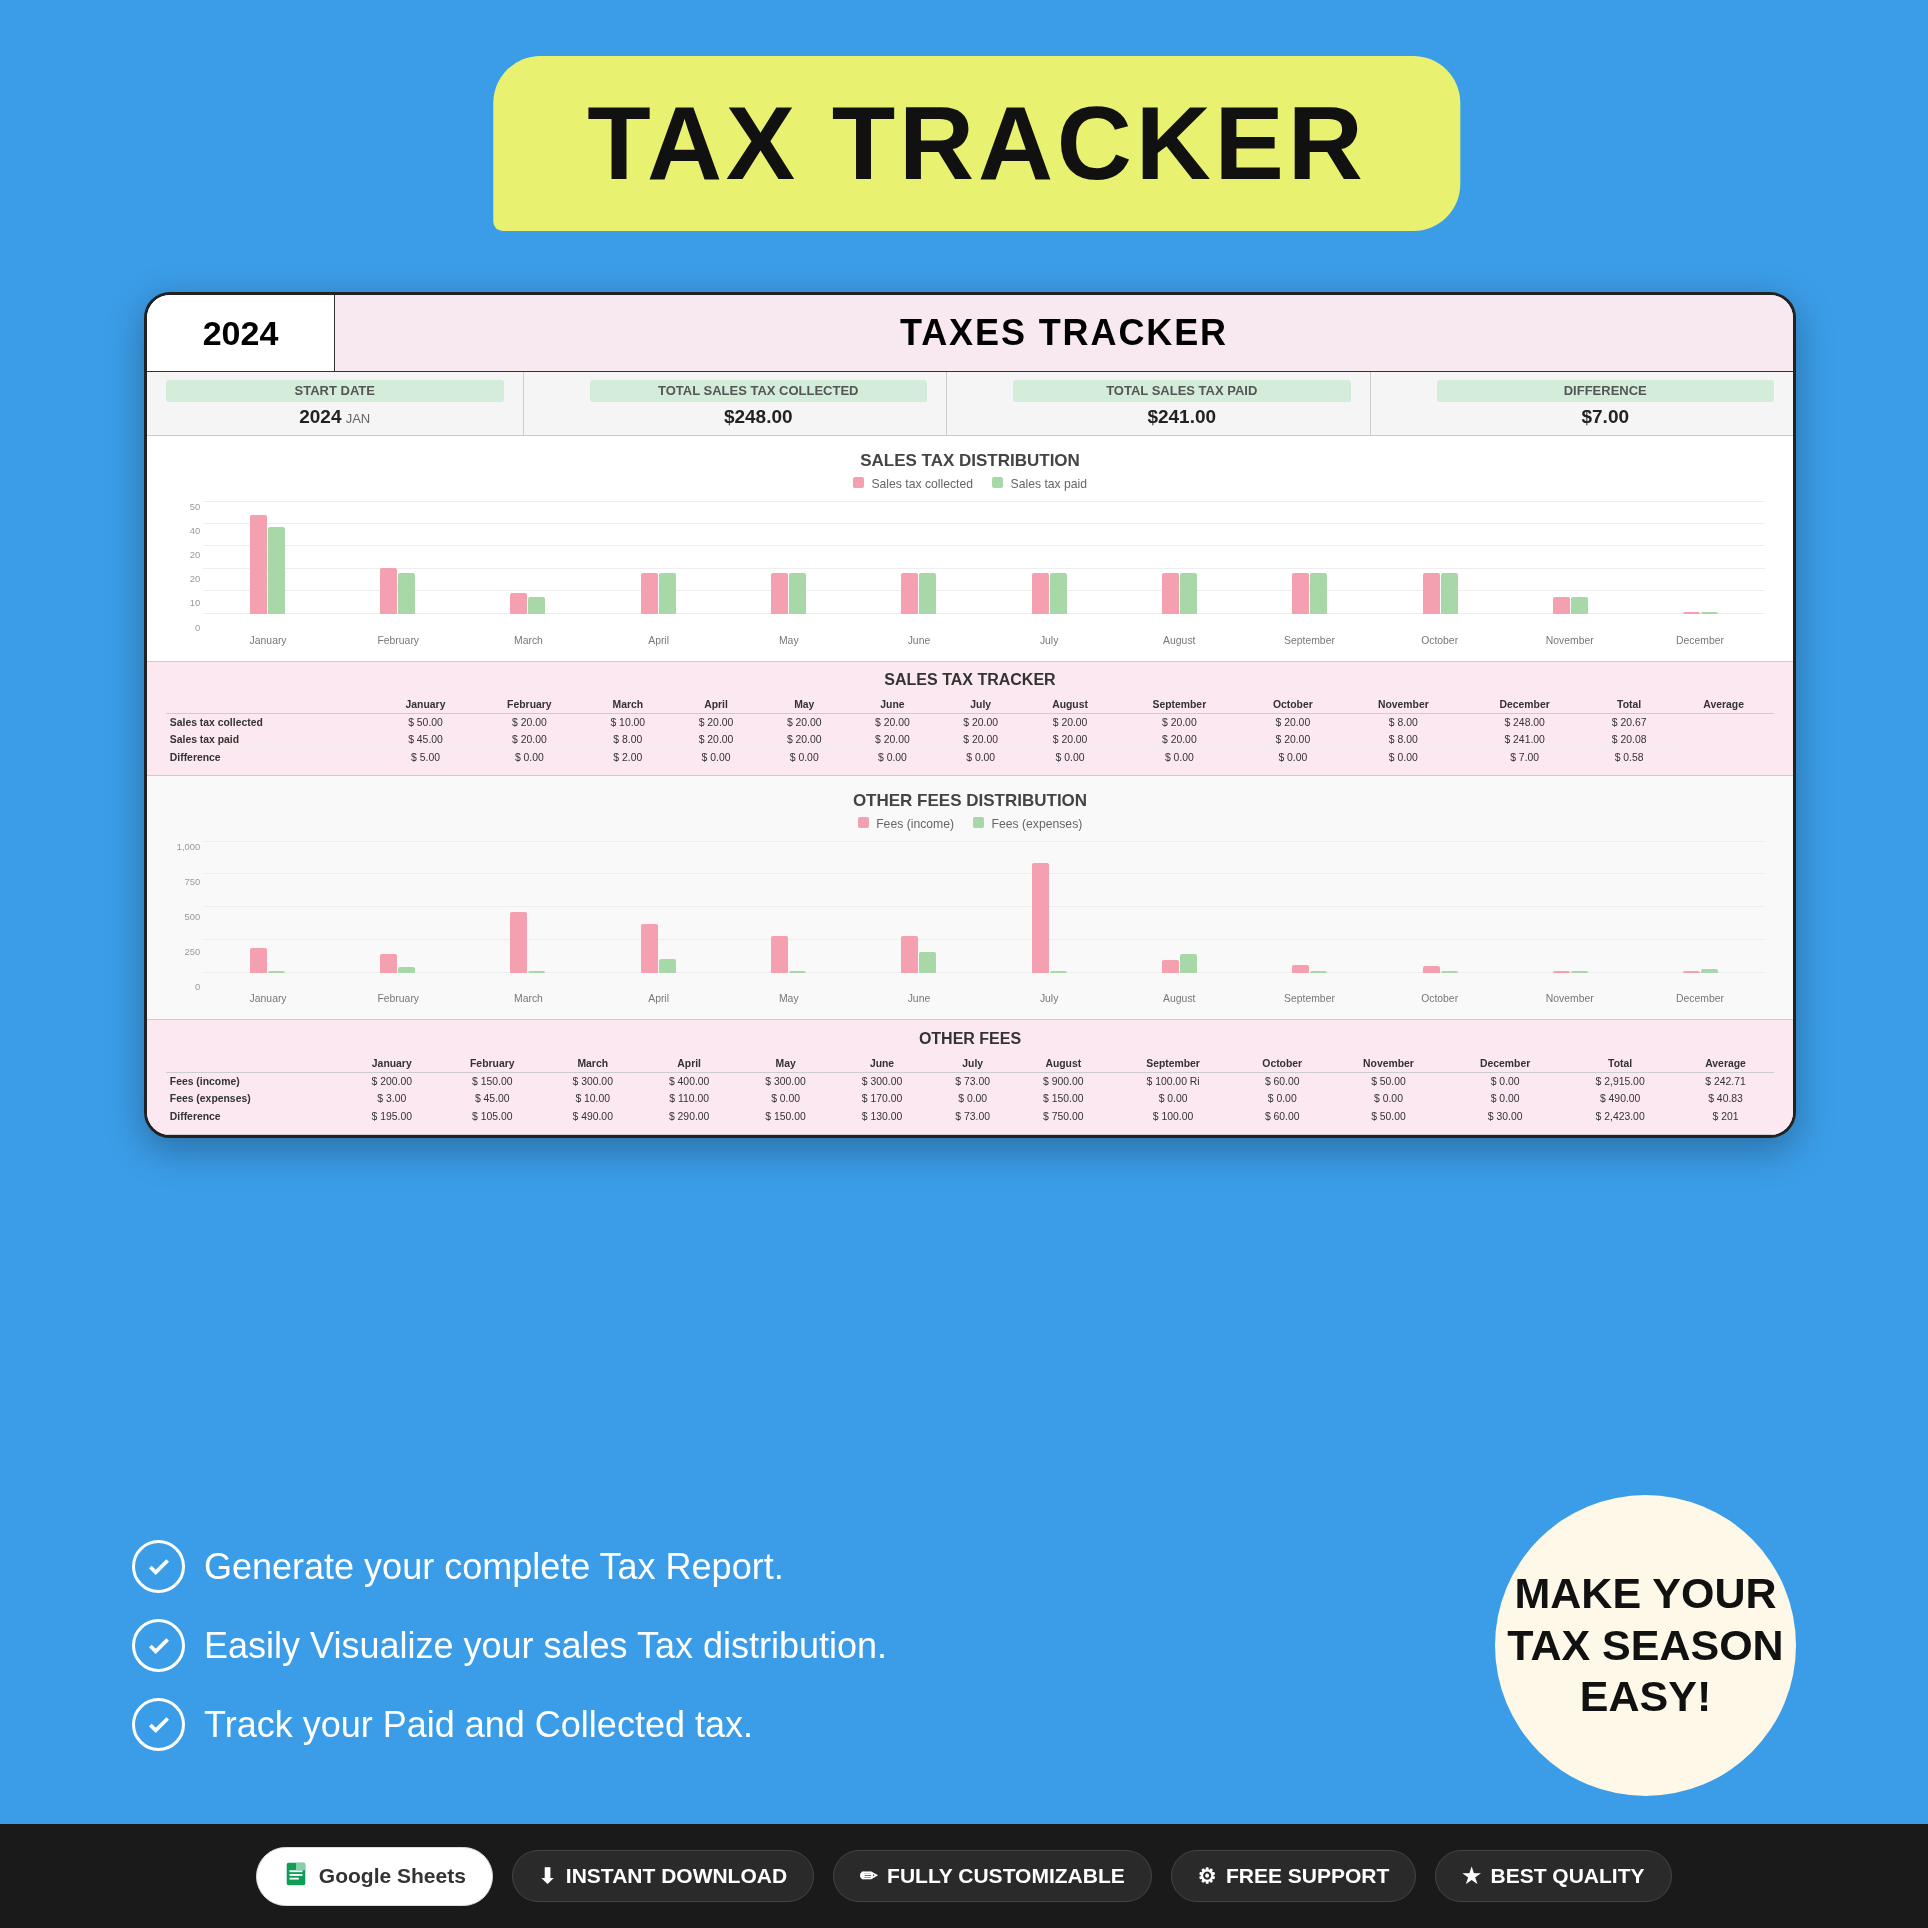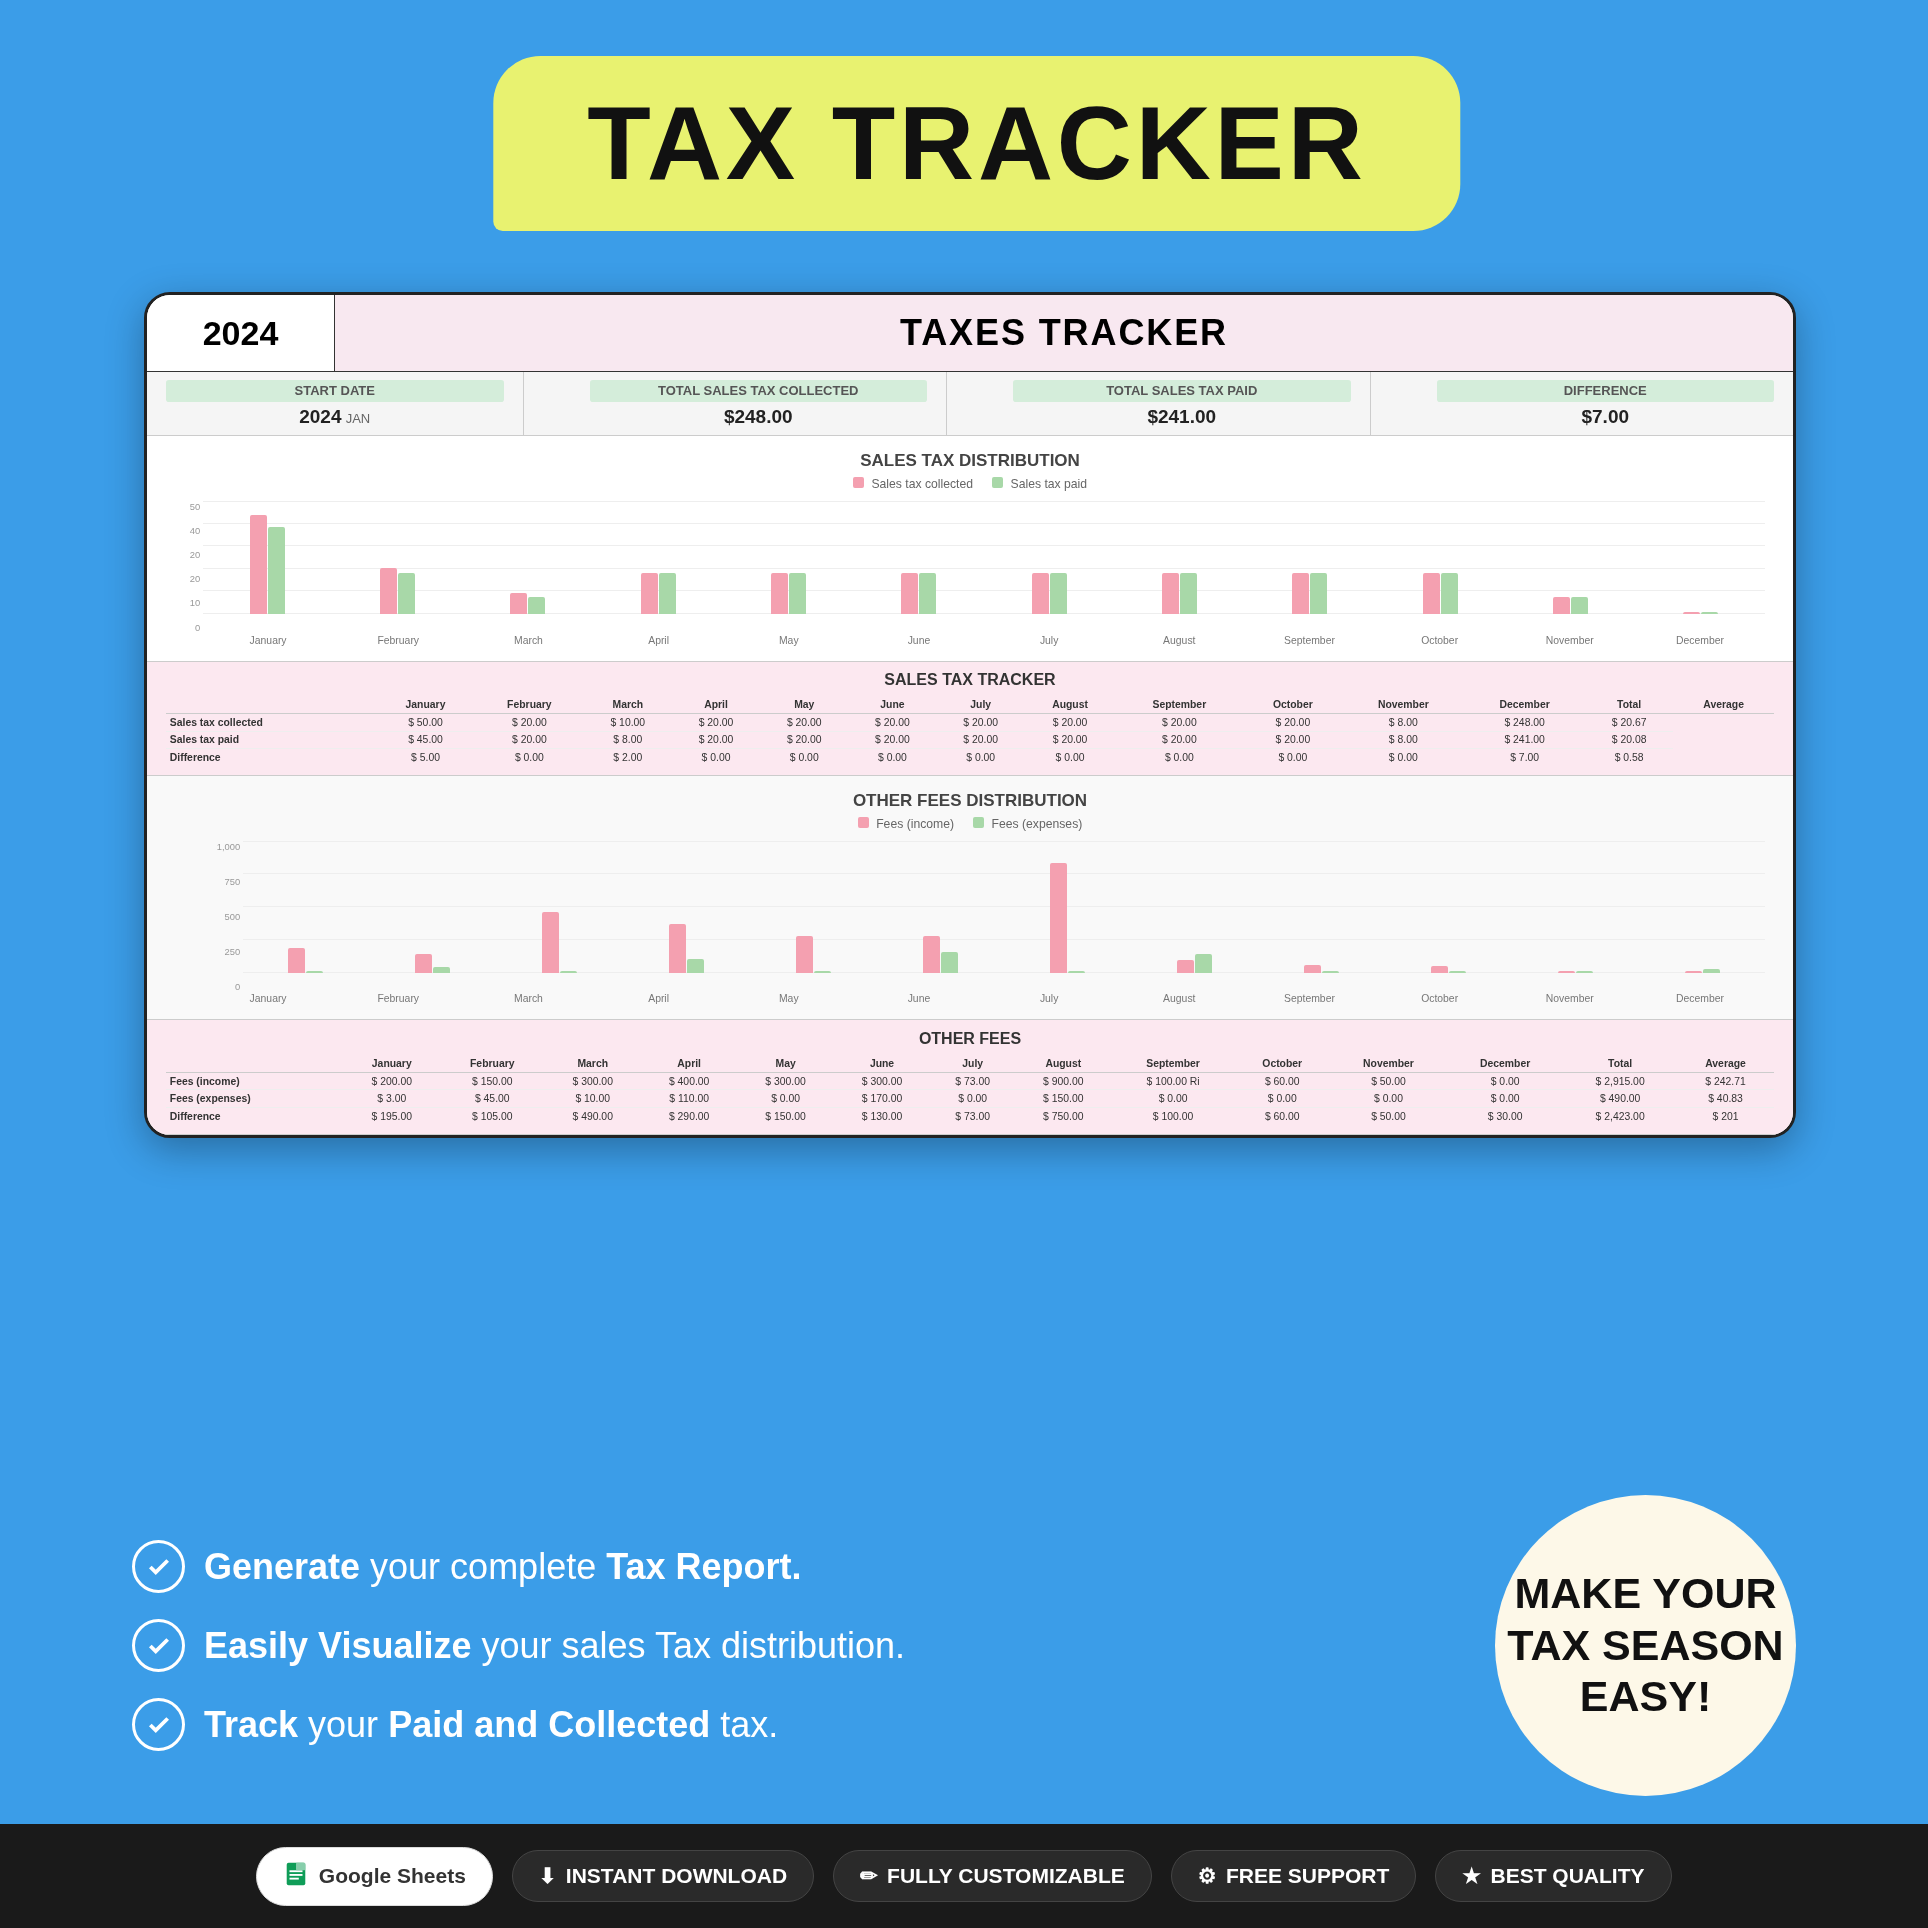--- a/index.html
+++ b/index.html
@@ -225,21 +225,21 @@
       flex-shrink: 0;
     }
     .check-circle svg {
       width: 26px;
       height: 26px;
     }
     .feature-text {
       font-size: 36px;
       color: white;
     }
-    .feature-text strong { font-weight: 700; }
+    .feature-text strong { font-weight: 400; }
 
     
     .cta-bubble {
       position: absolute;
       bottom: 132px;
       right: 132px;
       width: 301px;
       height: 301px;
       border-radius: 50%;
       background-color: #fdf8e8;
@@ -538,21 +538,21 @@
     <div class="ss-chart-legend">
       <span>
         <span class="legend-dot" style="background:#f4a0b0;"></span>
         <span>Fees (income)</span>
       </span>
       <span>
         <span class="legend-dot" style="background:#a8d8a8;"></span>
         <span>Fees (expenses)</span>
       </span>
     </div>
-    <div class="chart-wrapper" style="height:151px;margin-left:40px;">
+    <div class="chart-wrapper" style="height:151px;">
       <div class="y-axis">
         <span>1,000</span>
           <span>750</span>
           <span>500</span>
           <span>250</span>
           <span>0</span>
       </div>
       <div class="gridlines" style="bottom:19px;">
         <div class="gridline"></div>
           <div class="gridline"></div>

